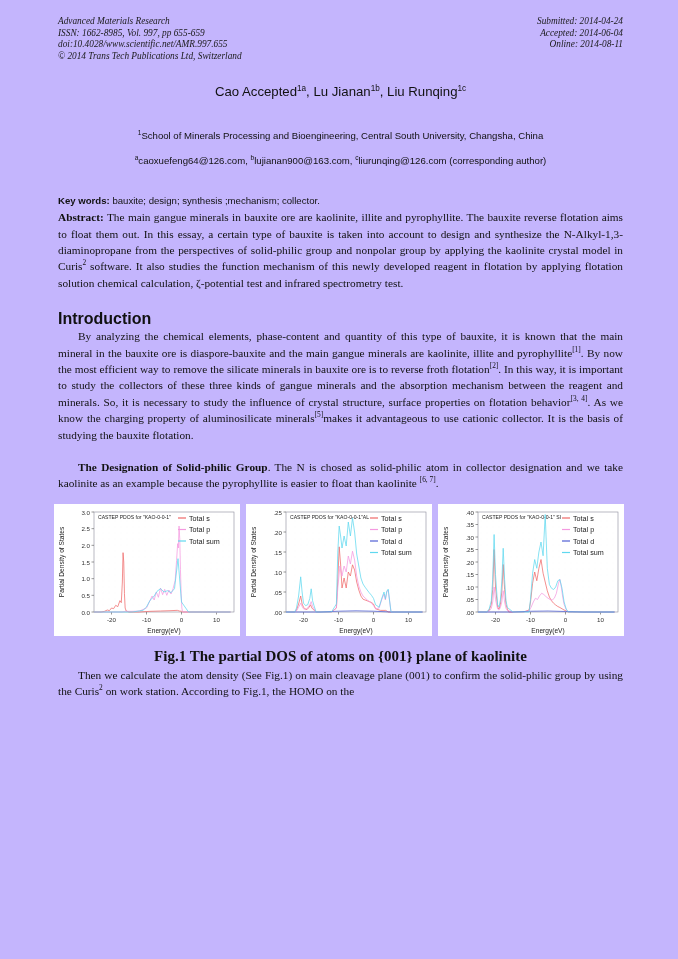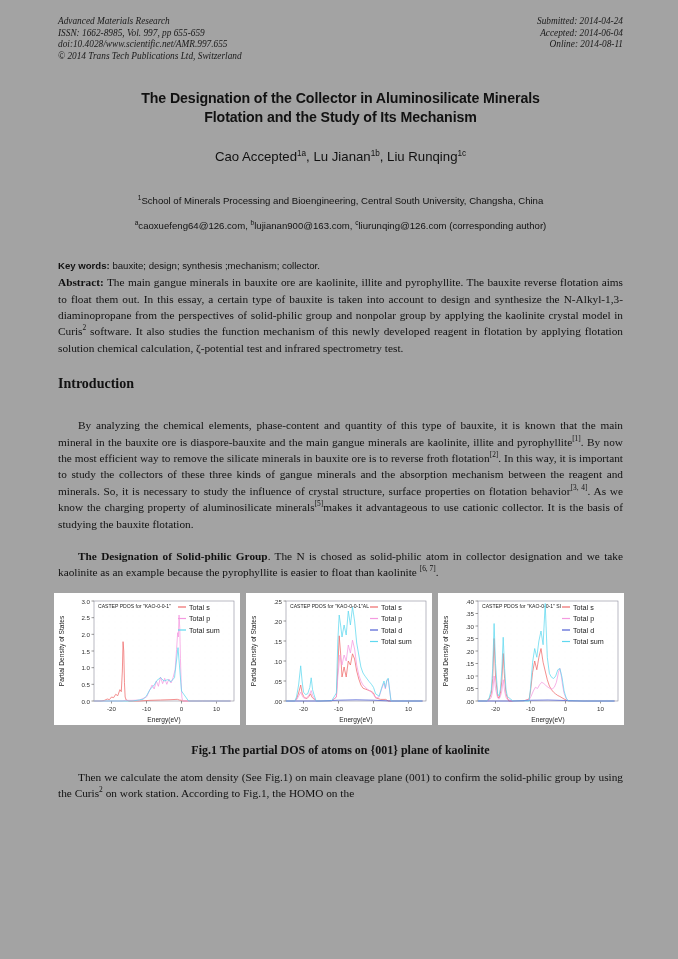--- a/index.html
+++ b/index.html
@@ -4,21 +4,21 @@
 <style>
   html, body {
     margin: 0;
     padding: 0;
     background: #f0f0f0;
   }
   .page {
     position: relative;
     width: 678px;
     height: 959px;
-    background: #a3a3a3;
+    background: #c4b5fd;
     margin: 0 auto;
     overflow: hidden;
     font-family: "Liberation Serif", serif;
     color: #111;
   }
   .content {
     position: absolute;
     left: 58px;
     top: 16px;
     width: 565px;
@@ -90,50 +90,50 @@
     line-height: 16.4px;
     text-align: justify;
     text-justify: inter-word;
   }
   .para.indent { text-indent: 20px; }
   .para b { font-weight: bold; }
   .para sup { font-size: 7.4px; vertical-align: super; line-height: 0; }
 
   .heading {
     margin-top: 20px;
-    font-family: Liberation Serif, serif;
+    font-family: Liberation Sans, sans-serif;
     font-weight: bold;
-    font-size: 14px;
+    font-size: 16px;
     line-height: 15px;
   }
 
   
   .figrow {
     margin-top: 12px;
     display: flex;
     justify-content: space-between;
     width: 570px;
     margin-left: -4px;
   }
   .chartbox {
     position: relative;
     width: 186px;
     height: 132px;
     background: #fff;
   }
   .chart-svg { display: block; }
   .figcaption {
-    margin-top: 18px;
+    margin-top: 12px;
     text-align: center;
     font-family: "Liberation Serif", serif;
     font-weight: bold;
-    font-size: 12px;
+    font-size: 15px;
   }
   .aftercap {
-    margin-top: 11px;
+    margin-top: 2px;
     font-family: "Liberation Serif", serif;
     font-size: 11.3px;
     line-height: 16.4px;
     text-align: justify;
     text-indent: 20px;
   }
   .aftercap sup { font-size: 7.4px; vertical-align: super; line-height: 0; }
 </style>
 </head>
 <body>
@@ -148,24 +148,20 @@
         <div>doi:10.4028/www.scientific.net/AMR.997.655</div>
         <div>© 2014 Trans Tech Publications Ltd, Switzerland</div>
       </div>
       <div class="jheader-right">
         <div>Submitted: 2014-04-24</div>
         <div>Accepted: 2014-06-04</div>
         <div>Online: 2014-08-11</div>
       </div>
     </div>
 
-    <div class="title">
-      <div>The Designation of the Collector in Aluminosilicate Minerals</div>
-      <div>Flotation and the Study of Its Mechanism</div>
-    </div>
 
     <div class="authors">
       <span>Cao Accepted</span><sup>1a</sup><span>, </span><span>Lu Jianan</span><sup>1b</sup><span>, </span><span>Liu Runqing</span><sup>1c</sup>
     </div>
 
     <div class="affil">
       <sup>1</sup><span>School of Minerals Processing and Bioengineering, Central South University, Changsha, China</span>
     </div>
 
     <div class="emails">
@@ -174,21 +170,21 @@
 
     <div class="keywords">
       <span class="lbl">Key words:</span><span> bauxite; design; synthesis ;mechanism; collector.</span>
     </div>
 
     <div class="para">
       <b>Abstract:</b><span> The main gangue minerals in bauxite ore are kaolinite, illite and pyrophyllite. The bauxite reverse flotation aims to float them out. In this essay, a certain type of bauxite is taken into account to design and synthesize the N-Alkyl-1,3-diaminopropane from the perspectives of solid-philic group and nonpolar group by applying the kaolinite crystal model in Curis</span><sup>2</sup><span> software. It also studies the function mechanism of this newly developed reagent in flotation by applying flotation solution chemical calculation, ζ-potential test and infrared spectrometry test.</span>
     </div>
 
     <div class="heading">Introduction</div>
-    <div class="para indent" style="margin-top:26px;">
+    <div class="para indent" style="margin-top:2px;">
       <span>By analyzing the chemical elements, phase-content and quantity of this type of bauxite, it is known that the main mineral in the bauxite ore is diaspore-bauxite and the main gangue minerals are kaolinite, illite and pyrophyllite</span><sup>[1]</sup><span>. By now the most efficient way to remove the silicate minerals in bauxite ore is to reverse froth flotation</span><sup>[2]</sup><span>. In this way, it is important to study the collectors of these three kinds of gangue minerals and the absorption mechanism between the reagent and minerals. So, it is necessary to study the influence of crystal structure, surface properties on flotation behavior</span><sup>[3, 4]</sup><span>. As we know the charging property of aluminosilicate minerals</span><sup>[5]</sup><span>makes it advantageous to use cationic collector. It is the basis of studying the bauxite flotation.</span>
     </div>
 
     <div class="para indent" style="margin-top:16px;">
       <b>The Designation of Solid-philic Group</b><span>. The N is chosed as solid-philic atom in collector designation and we take kaolinite as an example because the pyrophyllite is easier to float than kaolinite </span><sup>[6, 7]</sup><span>.</span>
     </div>
 
     <div class="figrow">
       <div class="chartbox">
         <svg class="chart-svg" id="chart0" width="186" height="132" viewBox="0 0 186 132">

